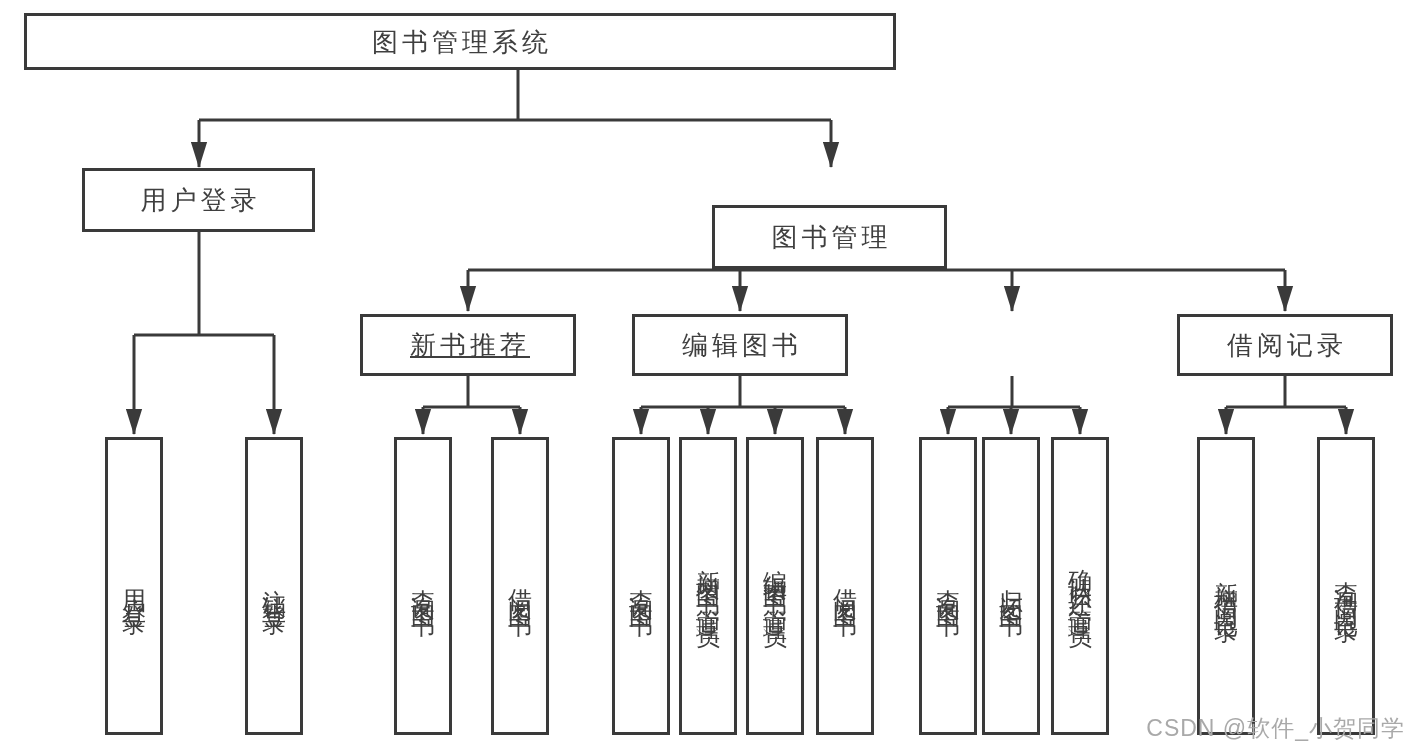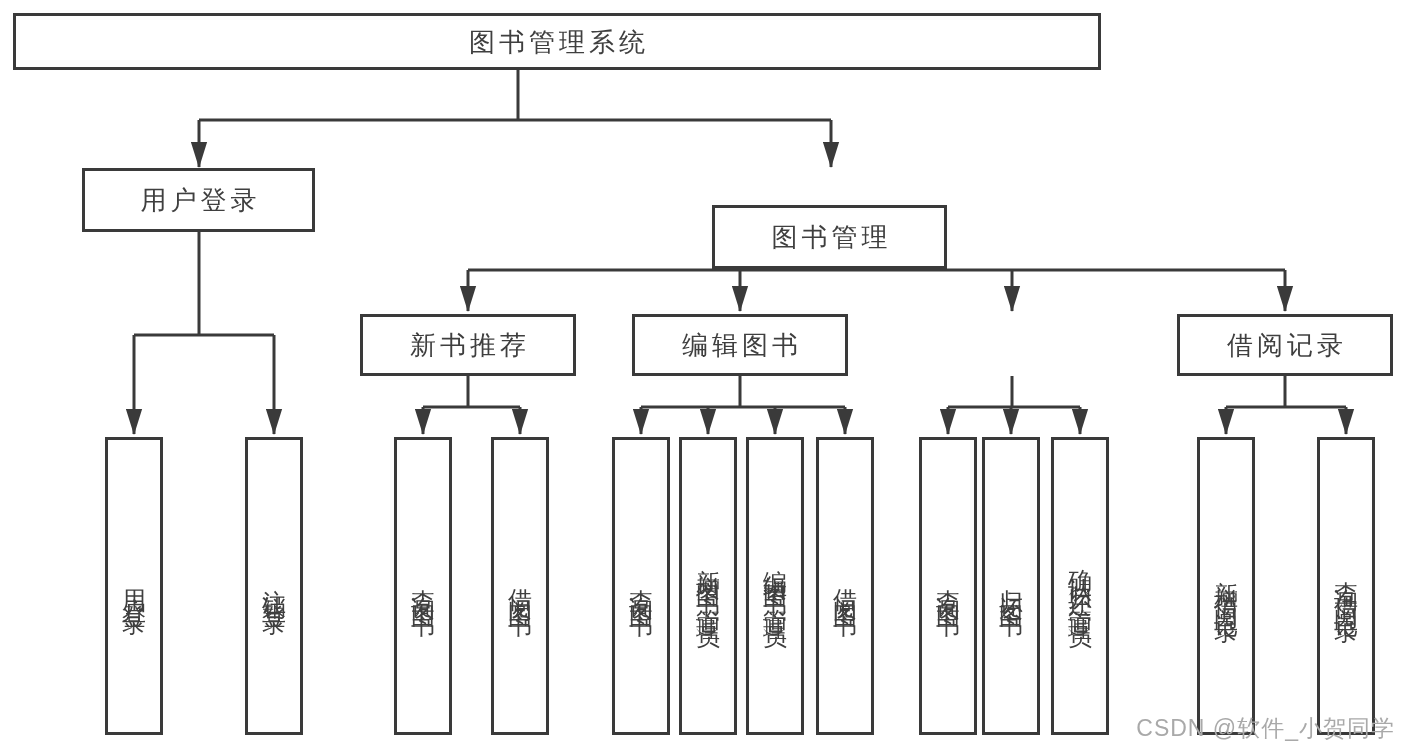--- a/index.html
+++ b/index.html
@@ -44,21 +44,21 @@
   .node.v span {
     writing-mode: vertical-rl;
     font-size: 24px;
     letter-spacing: 8px;
     line-height: 1;
   }
 
   .watermark {
     position: absolute;
     top: 713px;
-    right: 10px;
+    right: 0;
     font-size: 23px;
     letter-spacing: 1px;
     color: var(--wm, #a9a9a9);
     z-index: 3;
     white-space: nowrap;
   }
 </style>
 </head>
 <body>
 
@@ -93,32 +93,32 @@
     <path d="M708,407 V434" fill="none" stroke="#3a3a3a" stroke-width="3" marker-end="url(#arrow)"></path>
     <path d="M775,407 V434" fill="none" stroke="#3a3a3a" stroke-width="3" marker-end="url(#arrow)"></path>
     <path d="M845,407 V434" fill="none" stroke="#3a3a3a" stroke-width="3" marker-end="url(#arrow)"></path>
     <path d="M948,407 V434" fill="none" stroke="#3a3a3a" stroke-width="3" marker-end="url(#arrow)"></path>
     <path d="M1011,407 V434" fill="none" stroke="#3a3a3a" stroke-width="3" marker-end="url(#arrow)"></path>
     <path d="M1080,407 V434" fill="none" stroke="#3a3a3a" stroke-width="3" marker-end="url(#arrow)"></path>
     <path d="M1226,407 V434" fill="none" stroke="#3a3a3a" stroke-width="3" marker-end="url(#arrow)"></path>
     <path d="M1346,407 V434" fill="none" stroke="#3a3a3a" stroke-width="3" marker-end="url(#arrow)"></path>
   </svg>
 
-  <div class="node h" style="left:13px; top:13px; width:1088px; height:57px;">
+  <div class="node h" style="left:24px; top:13px; width:872px; height:57px;">
     <span>图书管理系统</span>
   </div>
 
   <div class="node h" style="left:82px; top:168px; width:233px; height:64px;">
     <span>用户登录</span>
   </div>
   <div class="node h" style="left:712px; top:168px; width:235px; height:64px;margin-top:37px;">
     <span>图书管理</span>
   </div>
 
-  <div class="node h" style="left:360px; top:314px; width:216px; height:62px;">
+  <div class="node h" style="left:360px; top:314px; width:216px; height:62px;text-decoration:underline;">
     <span>新书推荐</span>
   </div>
   <div class="node h" style="left:632px; top:314px; width:216px; height:62px;">
     <span>编辑图书</span>
   </div>
   <div class="node h" style="left:1177px; top:314px; width:216px; height:62px;">
     <span>借阅记录</span>
   </div>
 
   <div class="node v" style="left:105px;">

